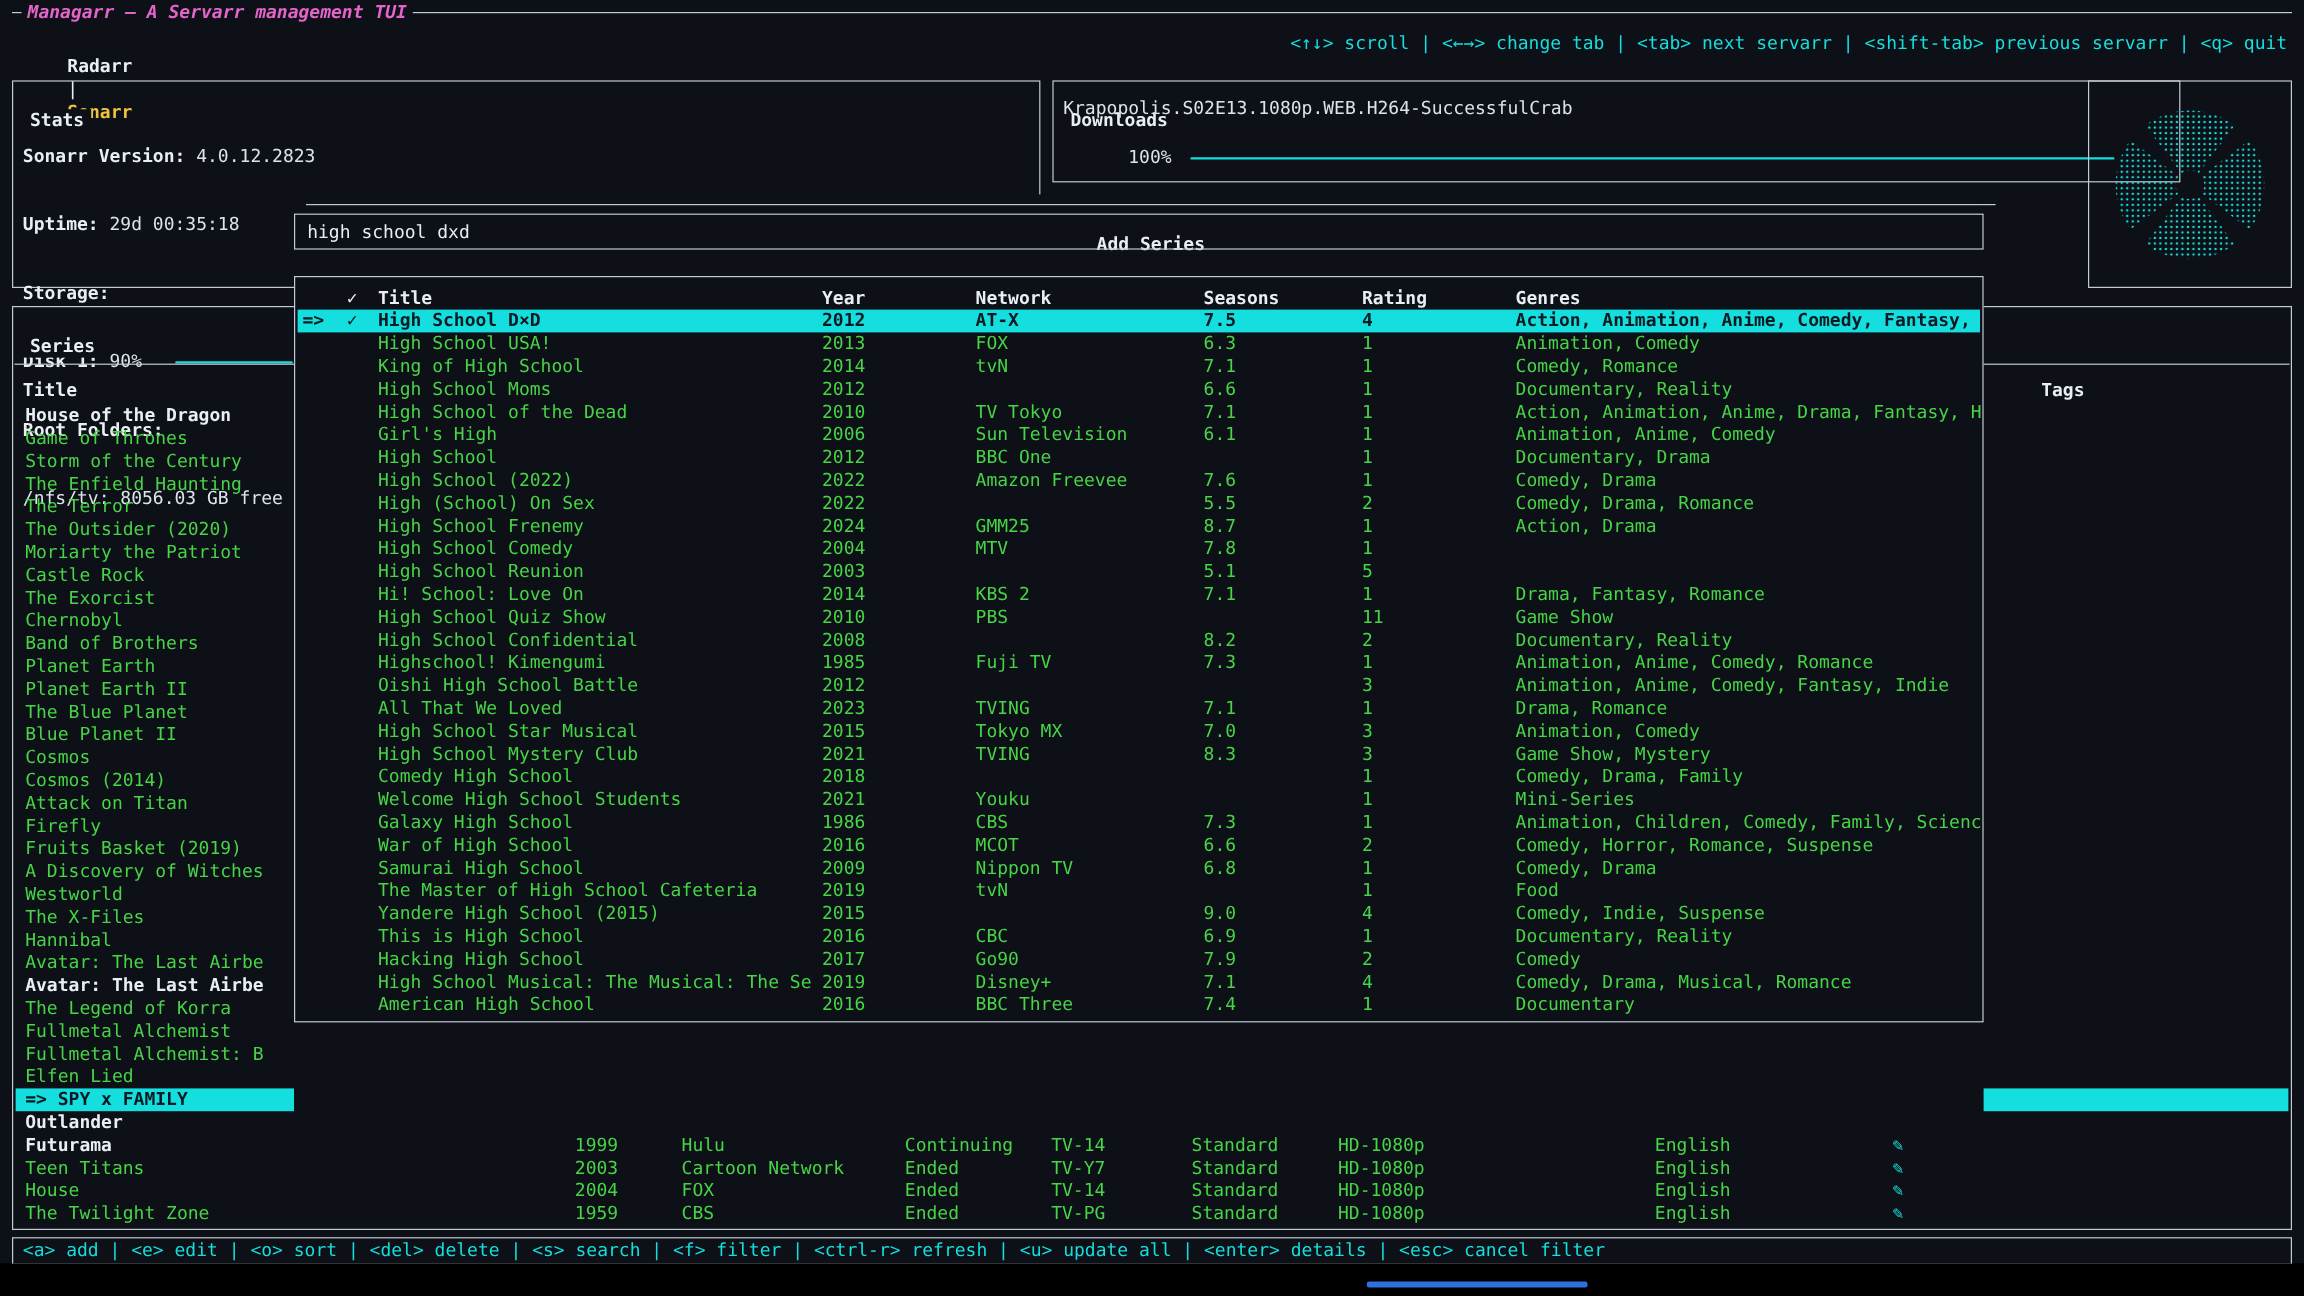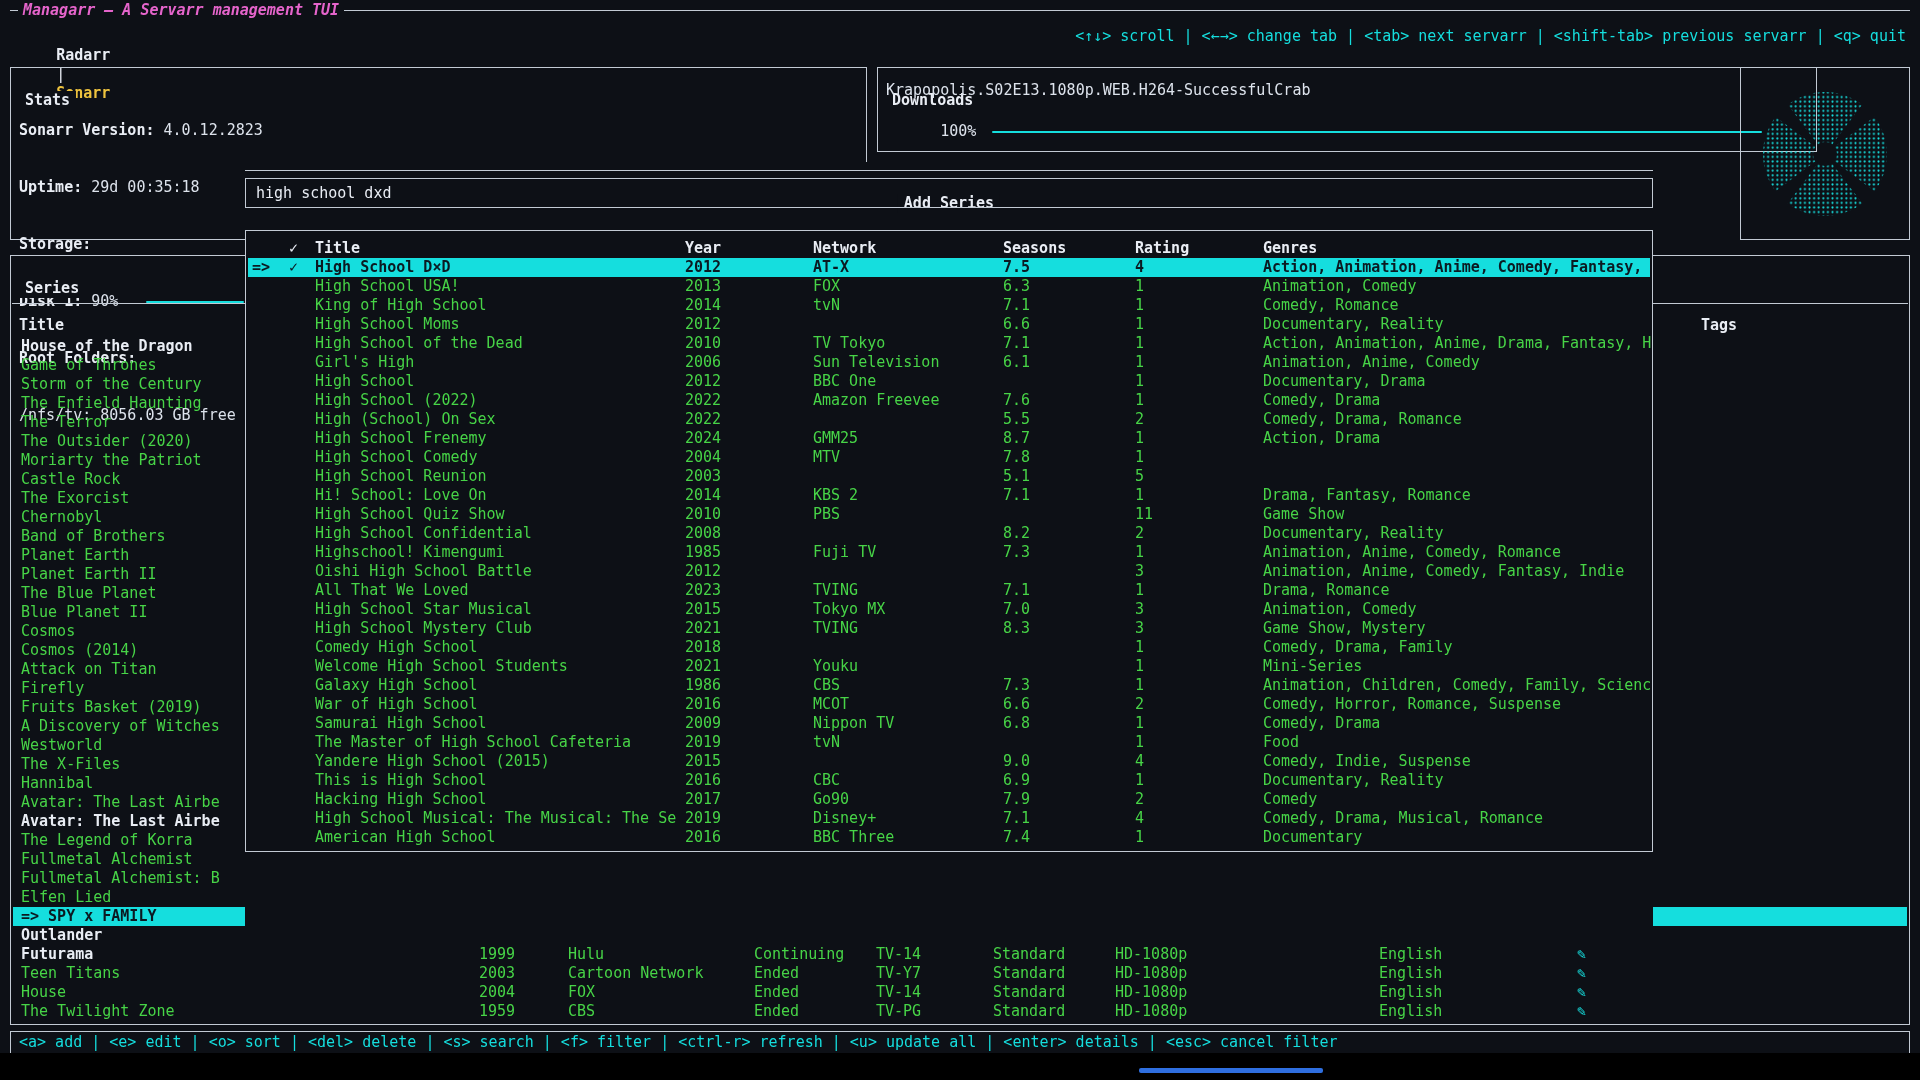--- a/index.html
+++ b/index.html
@@ -530,21 +530,21 @@
           <span class="cell c-cert">TV-PG</span>
           <span class="cell c-qual">Standard</span>
           <span class="cell c-prof">HD-1080p</span>
           <span class="cell c-lang">English</span>
           <span class="cell c-tag">✎</span>
         </div>
       </div>
   </div>
 
   <div class="popup" style="left:245px;top:162px;width:1408px;height:775px;">
-    <div class="hline" style="left:0;top:8px;width:1408px;">
+    <div class="hline" style="left:10px;top:8px;width:1408px;">
       <span class="pt" style="left:50%;transform:translateX(-50%);">Add Series</span>
     </div>
     <div class="panel" style="left:0;top:16px;width:1408px;height:30px;border-color:var(--border);">
       <input class="search-input abs" style="left: 10px; top: 1px;" type="text" value="high school dxd">
     </div>
 
     <div class="panel" style="left:0;top:68px;width:1408px;height:622px;">
       <span class="ah" style="left:43px;">✓</span>
       <span class="ah" style="left:69px;">Title</span>
       <span class="ah" style="left:439px;">Year</span>

